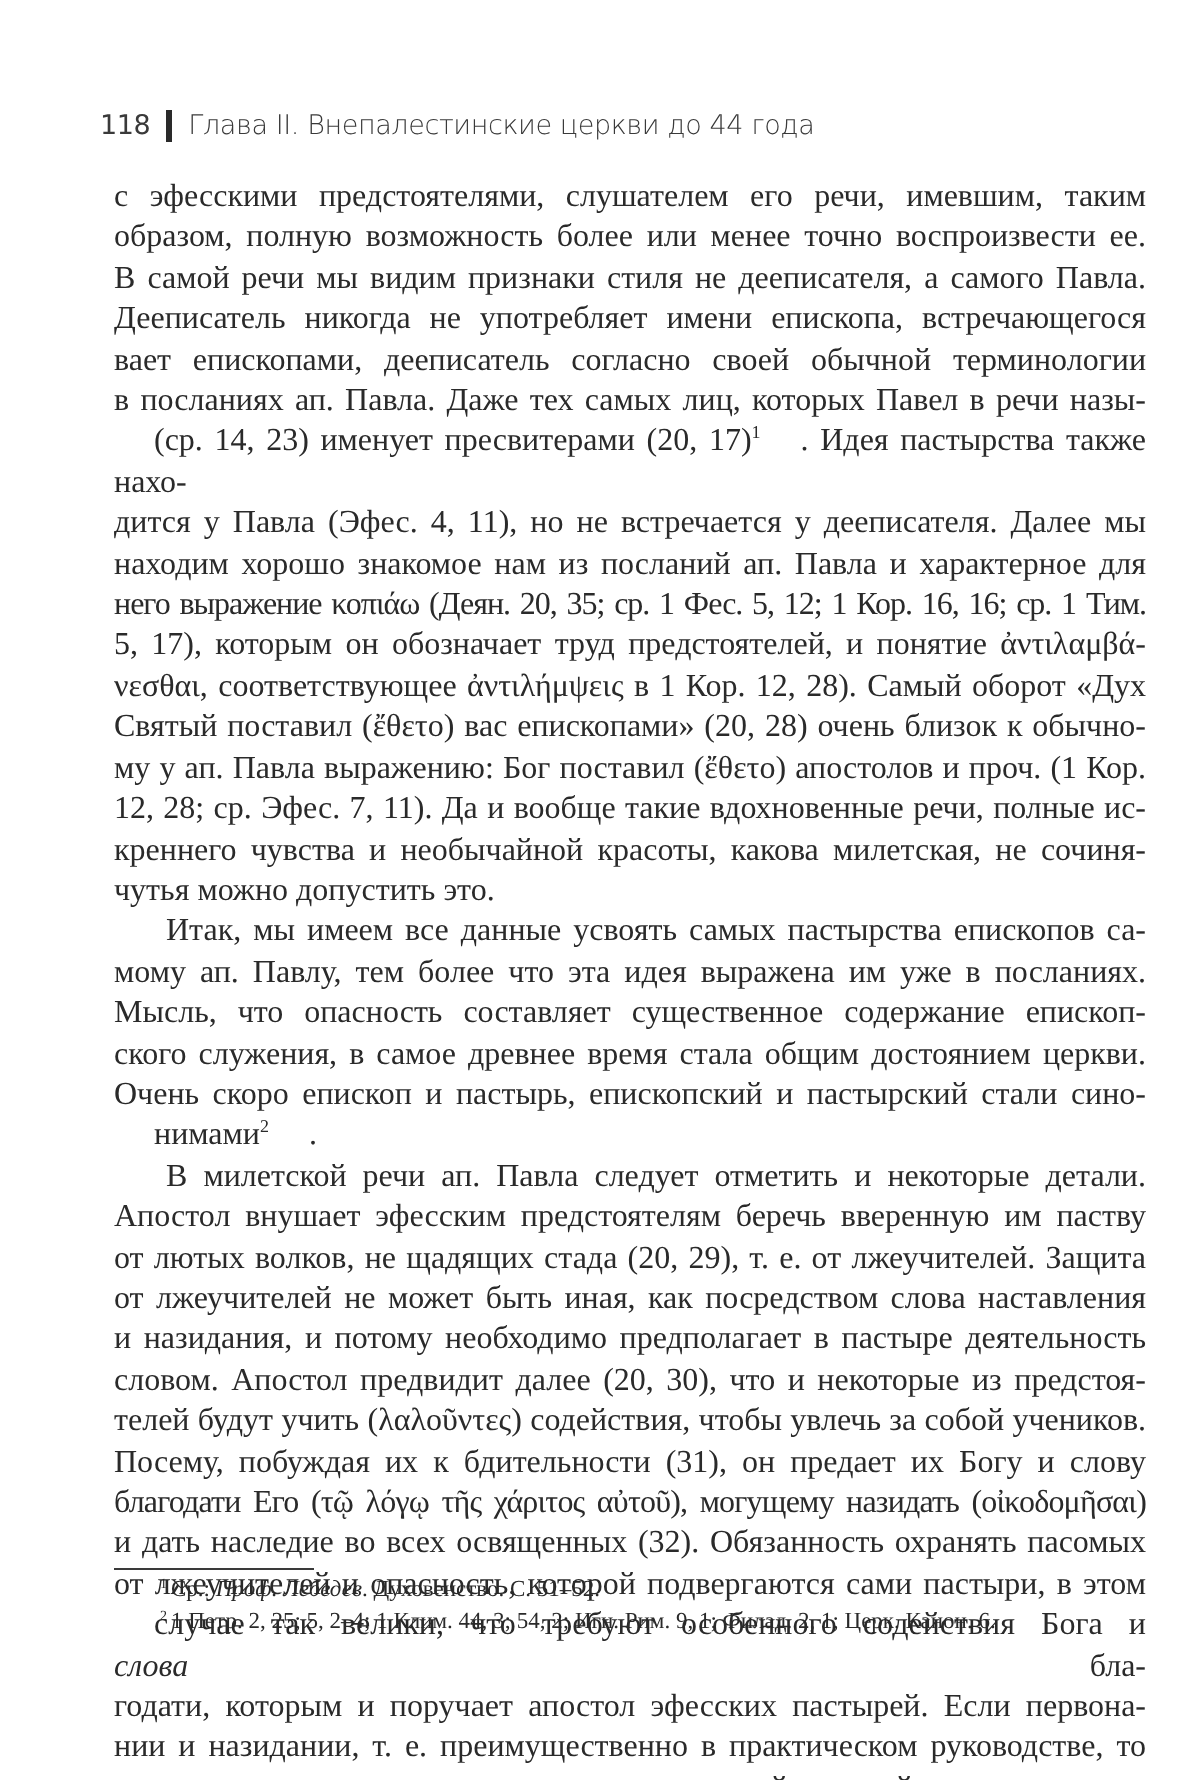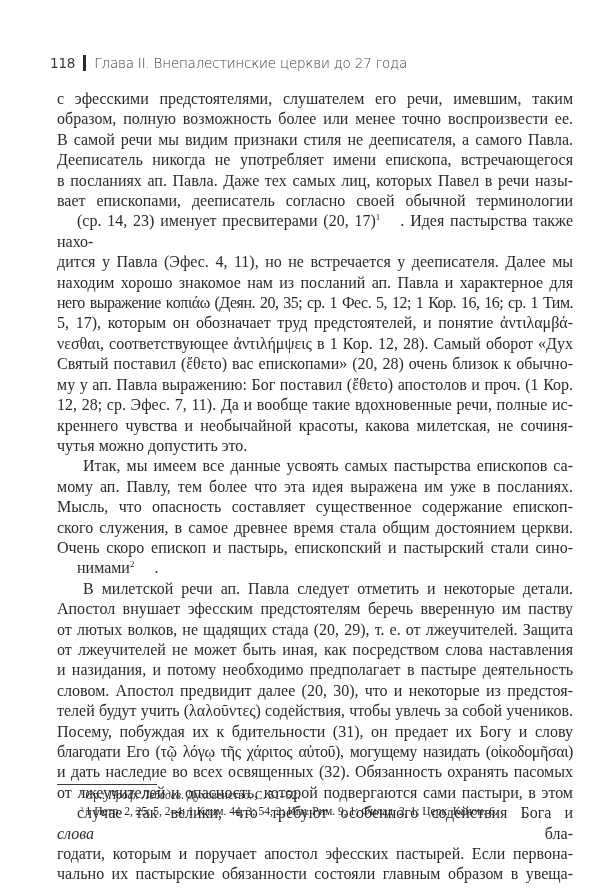--- a/index.html
+++ b/index.html
@@ -35,30 +35,30 @@
     .footnote sup { font-size: 7px; vertical-align: 4px; margin-right: 2px; }
     em { font-style: italic; }
   </style>
 </head>
 <body>
 
 <div class="page">
   <div class="running-head">
     <span class="page-num">118</span>
     <span class="head-bar"></span>
-    <span class="head-title">Глава II. Внепалестинские церкви до 27 года</span>
+    <span class="head-title">Глава II. Внепалестинские церкви до 44 года</span>
   </div>
 
   <div class="body-text">
     <span class="line">с эфесскими предстоятелями, слушателем его речи, имевшим, таким</span>
     <span class="line">образом, полную возможность более или менее точно воспроизвести ее.</span>
     <span class="line">В самой речи мы видим признаки стиля не деeписателя, а самого Павла.</span>
     <span class="line">Деeписатель никогда не употребляет имени епископа, встречающегося</span>
+    <span class="line">вает епископами, деeписатель согласно своей обычной терминологии</span>
     <span class="line">в посланиях ап. Павла. Даже тех самых лиц, которых Павел в речи назы-</span>
-    <span class="line">вает епископами, деeписатель согласно своей обычной терминологии</span>
     <span class="line"><span>(ср. 14, 23) именует пресвитерами (20, 17)</span><sup>1</sup><span>. Идея пастырства также нахо-</span></span>
     <span class="line">дится у Павла (Эфес. 4, 11), но не встречается у деeписателя. Далее мы</span>
     <span class="line">находим хорошо знакомое нам из посланий ап. Павла и характерное для</span>
     <span class="line" style="letter-spacing:-0.5px">него выражение κοπιάω (Деян. 20, 35; ср. 1 Фес. 5, 12; 1 Кор. 16, 16; ср. 1 Тим.</span>
     <span class="line">5, 17), которым он обозначает труд предстоятелей, и понятие ἀντιλαμβά-</span>
     <span class="line">νεσθαι, соответствующее ἀντιλήμψεις в 1 Кор. 12, 28). Самый оборот «Дух</span>
     <span class="line">Святый поставил (ἔθετο) вас епископами» (20, 28) очень близок к обычно-</span>
     <span class="line">му у ап. Павла выражению: Бог поставил (ἔθετο) апостолов и проч. (1 Кор.</span>
     <span class="line">12, 28; ср. Эфес. 7, 11). Да и вообще такие вдохновенные речи, полные ис-</span>
     <span class="line">креннего чувства и необычайной красоты, какова милетская, не сочиня-</span>
@@ -75,21 +75,20 @@
     <span class="line">от лжеучителей не может быть иная, как посредством слова наставления</span>
     <span class="line">и назидания, и потому необходимо предполагает в пастыре деятельность</span>
     <span class="line">словом. Апостол предвидит далее (20, 30), что и некоторые из предстоя-</span>
     <span class="line">телей будут учить (λαλοῦντες) содействия, чтобы увлечь за собой учеников.</span>
     <span class="line">Посему, побуждая их к бдительности (31), он предает их Богу и слову</span>
     <span class="line" style="letter-spacing:-0.4px">благодати Его (τῷ λόγῳ τῆς χάριτος αὐτοῦ), могущему назидать (οἰκοδομῆσαι)</span>
     <span class="line">и дать наследие во всех освященных (32). Обязанность охранять пасомых</span>
     <span class="line">от лжеучителей и опасность, которой подвергаются сами пастыри, в этом</span>
     <span class="line"><span>случае так велики, что требуют особенного содействия Бога и</span> <em>слова</em> <span>бла-</span></span>
     <span class="line">годати, которым и поручает апостол эфесских пастырей. Если первона-</span>
-    <span class="line">чально их пастырские обязанности состояли главным образом в увеща-</span>
     <span class="line">нии и назидании, т. е. преимущественно в практическом руководстве, то</span>
     <span class="line">теперь, вследствие распространения лжеучений с одной стороны и пре-</span>
 
   </div>
 
   <div class="footnote-rule"></div>
 
   <div class="footnotes">
     <div class="footnote">
       <sup>1</sup><span>Ср.: </span><em>Проф. Лебедев</em><span>. Духовенство. С. 51–52.</span>

